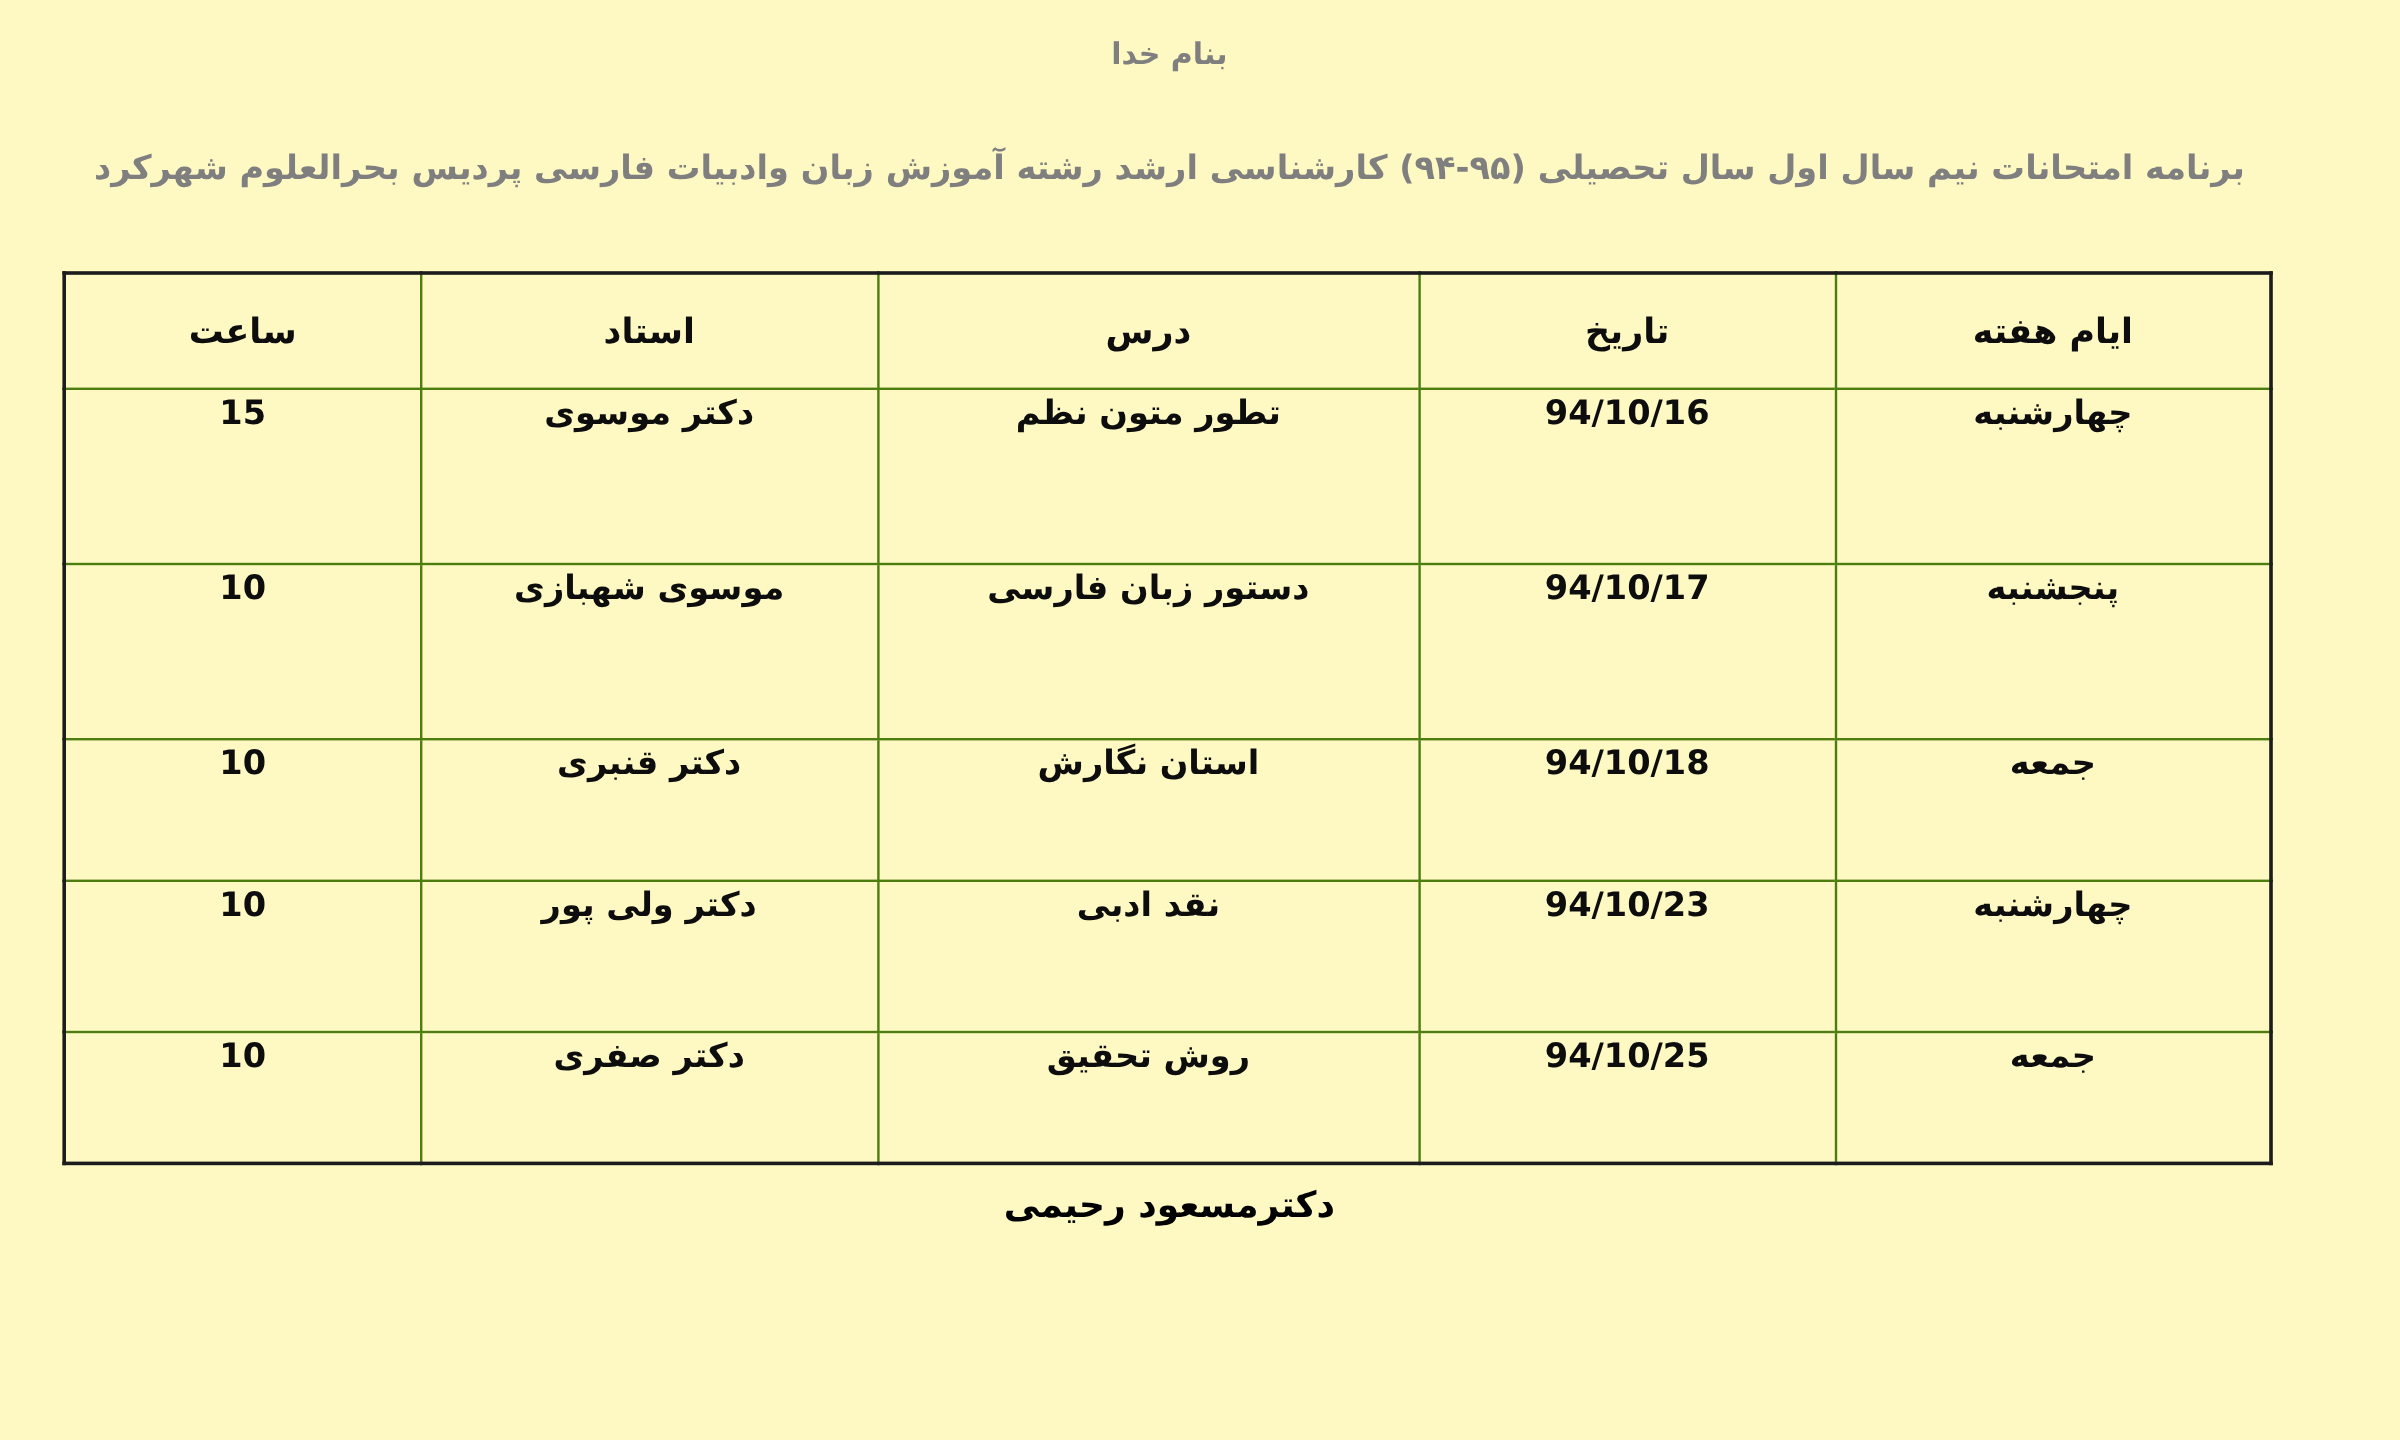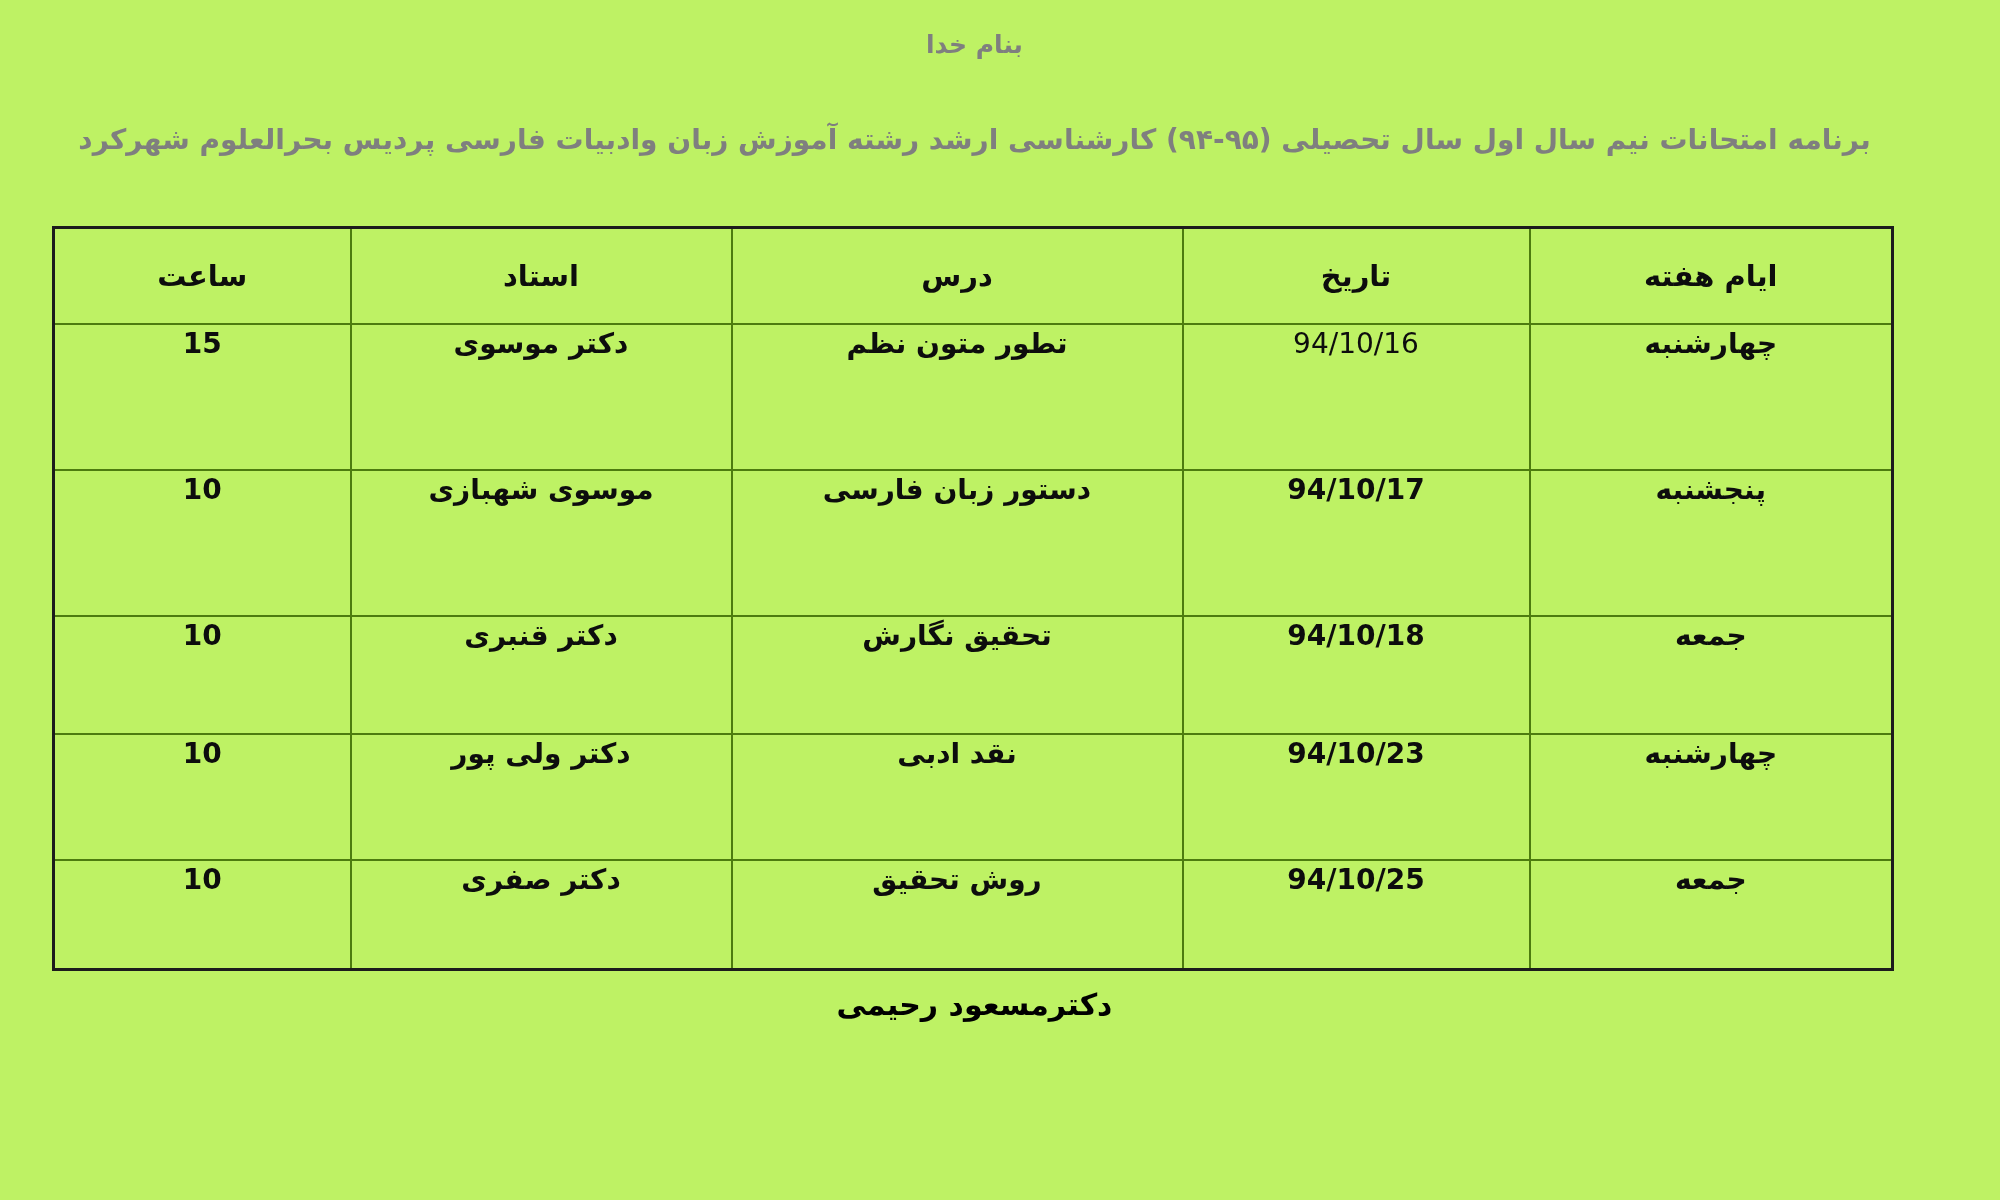--- a/index.html
+++ b/index.html
@@ -2,21 +2,21 @@
 <html lang="fa" dir="rtl"><head>
 <meta charset="utf-8">
 <style>
   * { margin: 0; padding: 0; box-sizing: border-box; }
   html, body {
     width: 2000px; height: 1200px;
     background: #ffffff;
     font-family: "DejaVu Sans", sans-serif;
     overflow: hidden;
   }
-  .page { position: relative; width: 2000px; height: 1200px; background: #bef264; }
+  .page { position: relative; width: 2000px; height: 1200px; background: #fef9c3; }
   .content { position: absolute; right: 106px; left: 55px; top: 0; width: 1839px; }
 
   .title {
     margin-top: 30px;
     text-align: center;
     font-size: 25px;
     font-weight: 700;
     color: #7f7f7f;
     letter-spacing: 0.5px;
   }
@@ -52,21 +52,21 @@
     font-size: 28px;
     font-weight: 700;
   }
   .row-0 td { height: 146px; }
   .row-1 td { height: 146px; }
   .row-2 td { height: 118px; }
   .row-3 td { height: 126px; }
   .row-4 td { height: 110px; }
 
   td.cell-date { font-size: 26px; font-weight: 400; color: #222222; }
-  .row-0 td.cell-date { font-weight: 400; color: #0d0d0d; }
+  .row-0 td.cell-date { font-weight: 700; color: #0d0d0d; }
   td.cell-hour { font-size: 25px; font-weight: 700; }
 
   .sig-name {
     margin-top: 16px;
     text-align: center;
     font-size: 30px;
     font-weight: 700;
     color: #000000;
   }
   .sig-title {
@@ -115,21 +115,21 @@
         <tr class="row-1">
           <td class="cell-day">پنجشنبه</td>
           <td class="cell-date">94/10/17</td>
           <td class="cell-course">دستور زبان فارسی</td>
           <td class="cell-professor">موسوی شهبازی</td>
           <td class="cell-hour">10</td>
         </tr>
         <tr class="row-2">
           <td class="cell-day">جمعه</td>
           <td class="cell-date">94/10/18</td>
-          <td class="cell-course">تحقیق نگارش</td>
+          <td class="cell-course">استان نگارش</td>
           <td class="cell-professor">دکتر قنبری</td>
           <td class="cell-hour">10</td>
         </tr>
         <tr class="row-3">
           <td class="cell-day">چهارشنبه</td>
           <td class="cell-date">94/10/23</td>
           <td class="cell-course">نقد ادبی</td>
           <td class="cell-professor">دکتر ولی پور</td>
           <td class="cell-hour">10</td>
         </tr>

